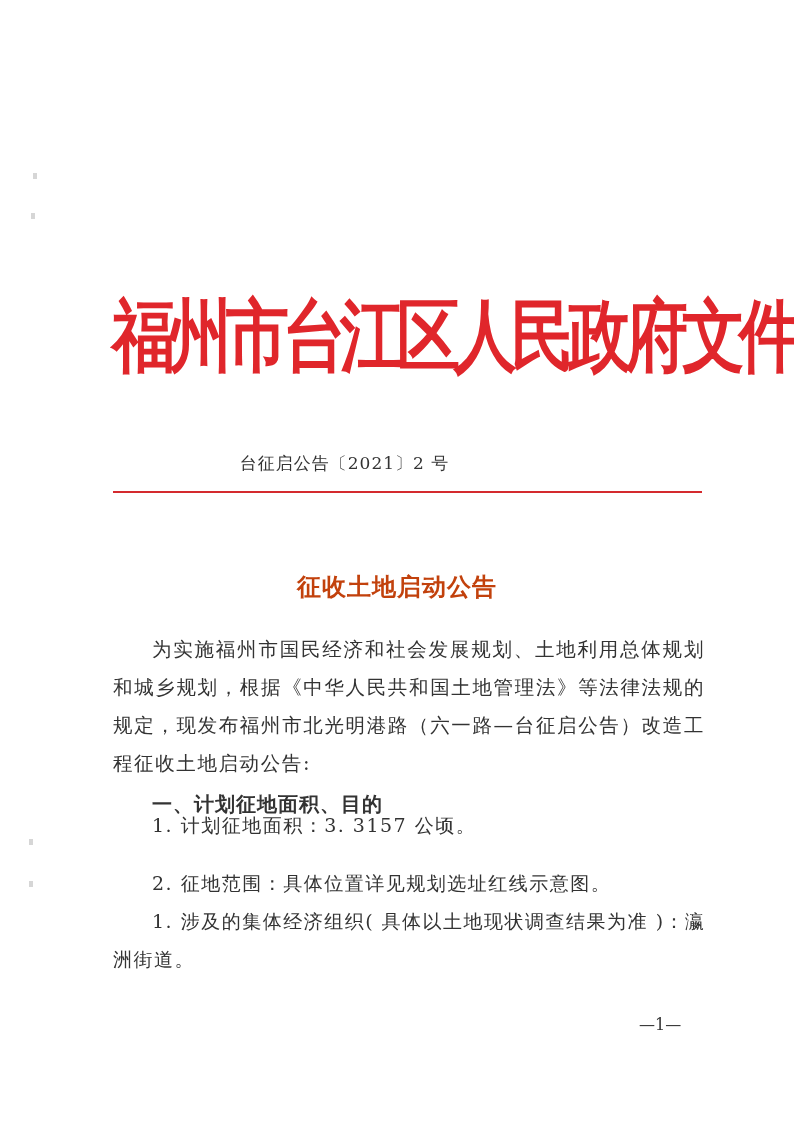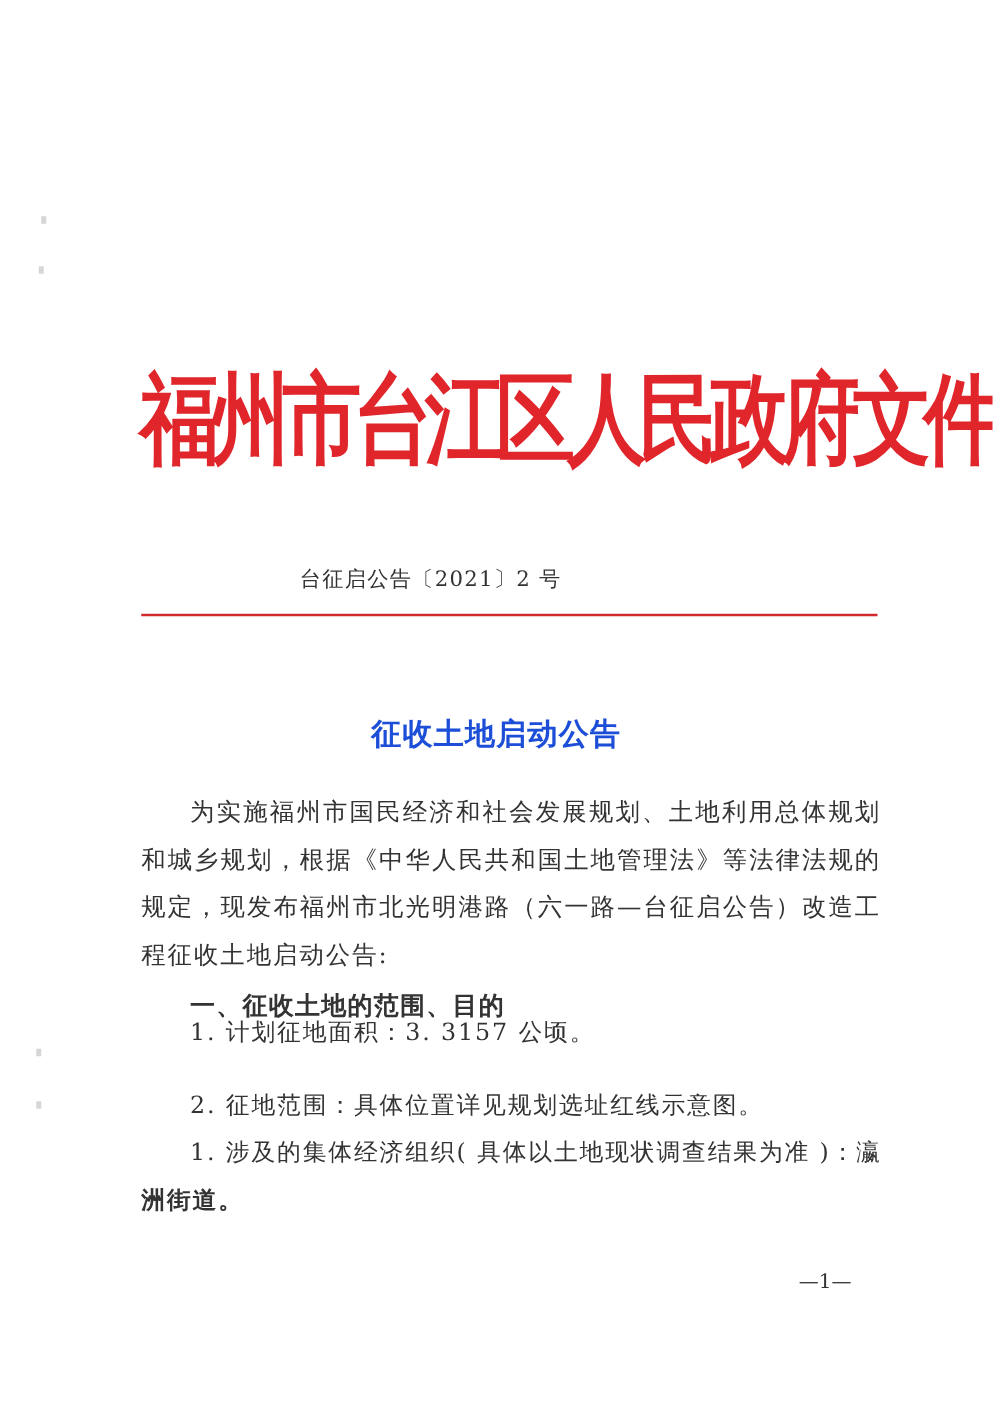--- a/index.html
+++ b/index.html
@@ -7,21 +7,21 @@
          font-family:"DejaVu Serif", "Liberation Serif", serif; color:#333; }
   .mark { position:absolute; width:4px; height:6px; background:#bbb; opacity:.6; }
   .header-title { position:absolute; left:112px; top:290px; width:590px; height:90px;
          color:#e0262b; font-family:"DejaVu Serif","Liberation Serif",serif;
          font-size:63px; line-height:90px; letter-spacing:-6px; text-align:center;
          font-weight:bold; transform:scaleY(1.25); transform-origin:center; white-space:nowrap;}
   .doc-number { position:absolute; left:0; width:689px; top:452px; text-align:center;
          font-size:17px; letter-spacing:1px; color:#333; }
   .red-rule { position:absolute; left:113px; top:491px; width:589px; height:2px; background:#d42a2e; }
   .doc-title { position:absolute; left:0; width:794px; top:571px; text-align:center;
-         font-size:24px; font-weight:bold; color:#1d4ed8; letter-spacing:1px; }
+         font-size:24px; font-weight:bold; color:#c2410c; letter-spacing:1px; }
   .para { position:absolute; left:113px; width:592px; font-size:19.5px; line-height:38px;
          color:#333; text-align:justify; letter-spacing:1.6px; }
   .indent { text-indent:39px; }
   .h1 { position:absolute; left:152px; top:791px; font-size:20px; font-weight:bold;
         font-family:"DejaVu Sans","Liberation Sans",sans-serif; color:#333; letter-spacing:1px; }
   .item { position:absolute; left:152px; font-size:19px; color:#333; letter-spacing:1.5px; }
   .page-num { position:absolute; left:639px; top:1015px; font-size:16px; color:#333; }
 </style>
 </head>
 <body>
@@ -32,19 +32,19 @@
 <div class="mark" style="left:29px;top:881px;"></div>
 
 <div class="header-title">福州市台江区人民政府文件</div>
 <div class="doc-number">台征启公告〔2021〕2 号</div>
 <div class="red-rule"></div>
 
 <div class="doc-title">征收土地启动公告</div>
 
 <div class="para indent" style="top:631px;">为实施福州市国民经济和社会发展规划、土地利用总体规划和城乡规划，根据《中华人民共和国土地管理法》等法律法规的规定，现发布福州市北光明港路（六一路—台征启公告）改造工程征收土地启动公告:</div>
 
-<div class="h1">一、征收土地的范围、目的</div>
+<div class="h1">一、计划征地面积、目的</div>
 <div class="item" style="top:813px;">1. 计划征地面积：3. 3157 公顷。</div>
 <div class="item" style="top:871px;text-align:center;">2. 征地范围：具体位置详见规划选址红线示意图。</div>
 <div class="item" style="top:909px;">1. 涉及的集体经济组织( 具体以土地现状调查结果为准 )：瀛</div>
-<div class="item" style="top:947px;left:113px;font-weight:bold;">洲街道。</div>
+<div class="item" style="top:947px;left:113px;">洲街道。</div>
 
 <div class="page-num">—1—</div>
 
 </body></html>

